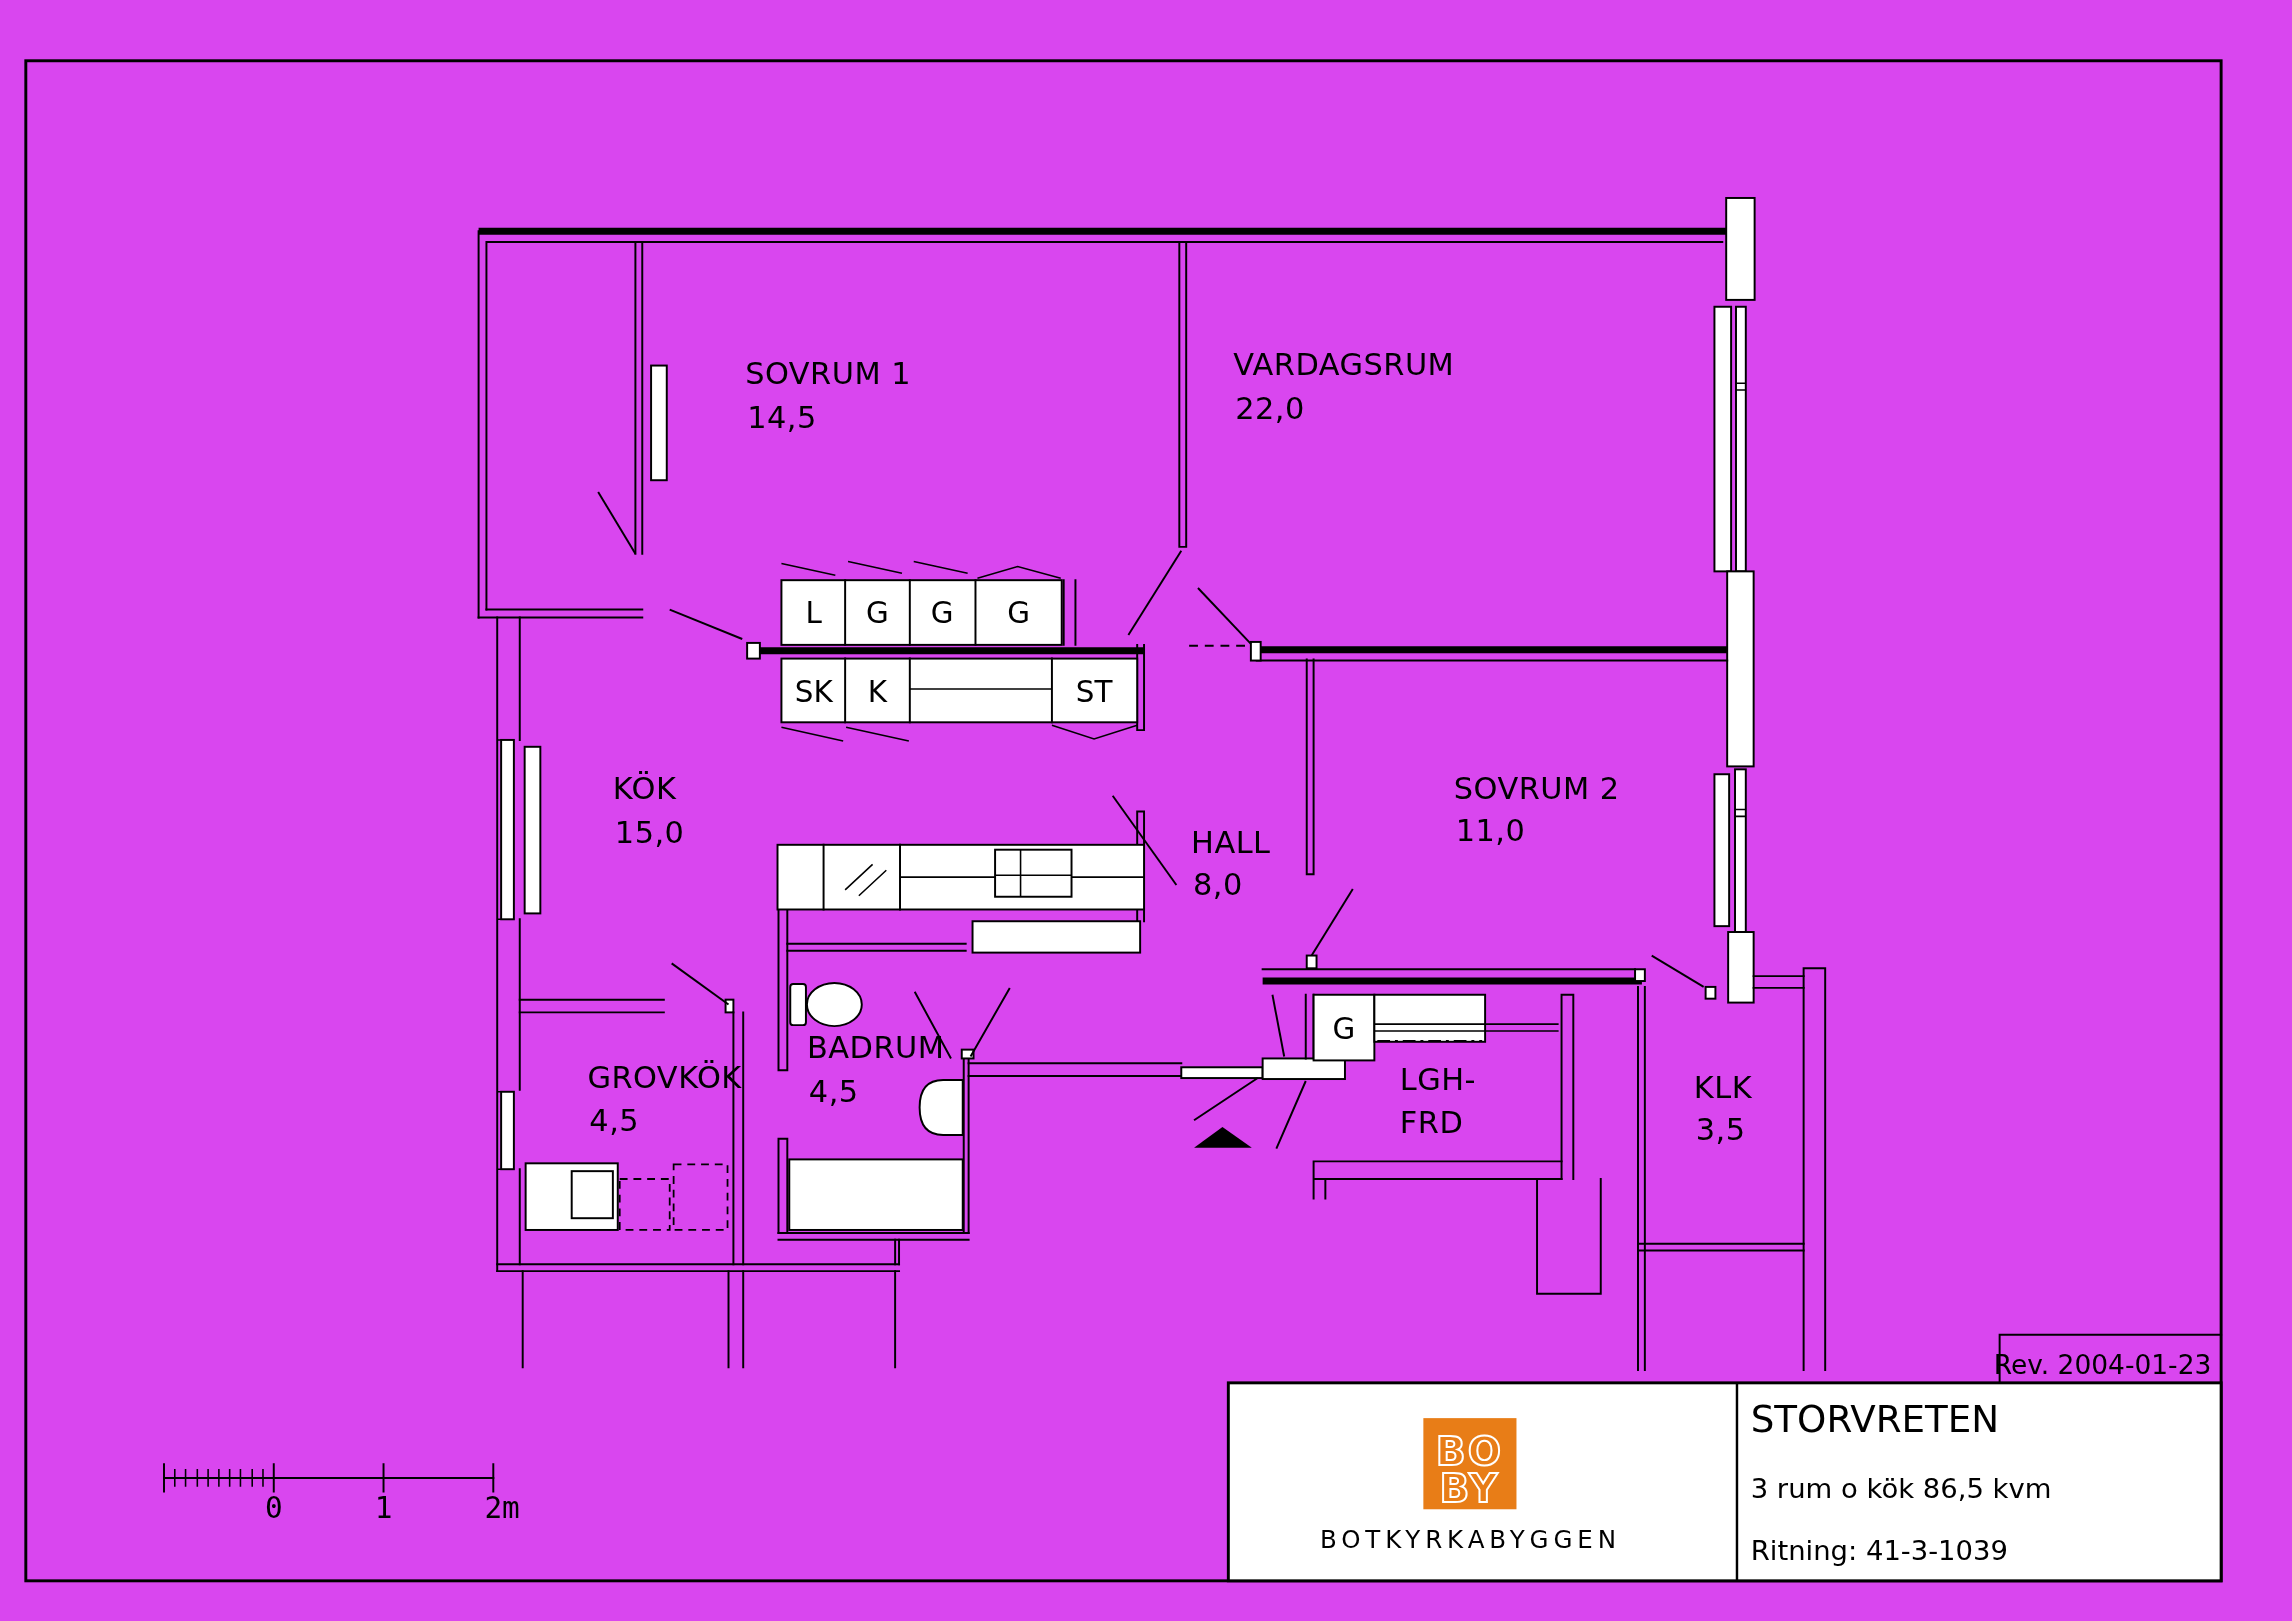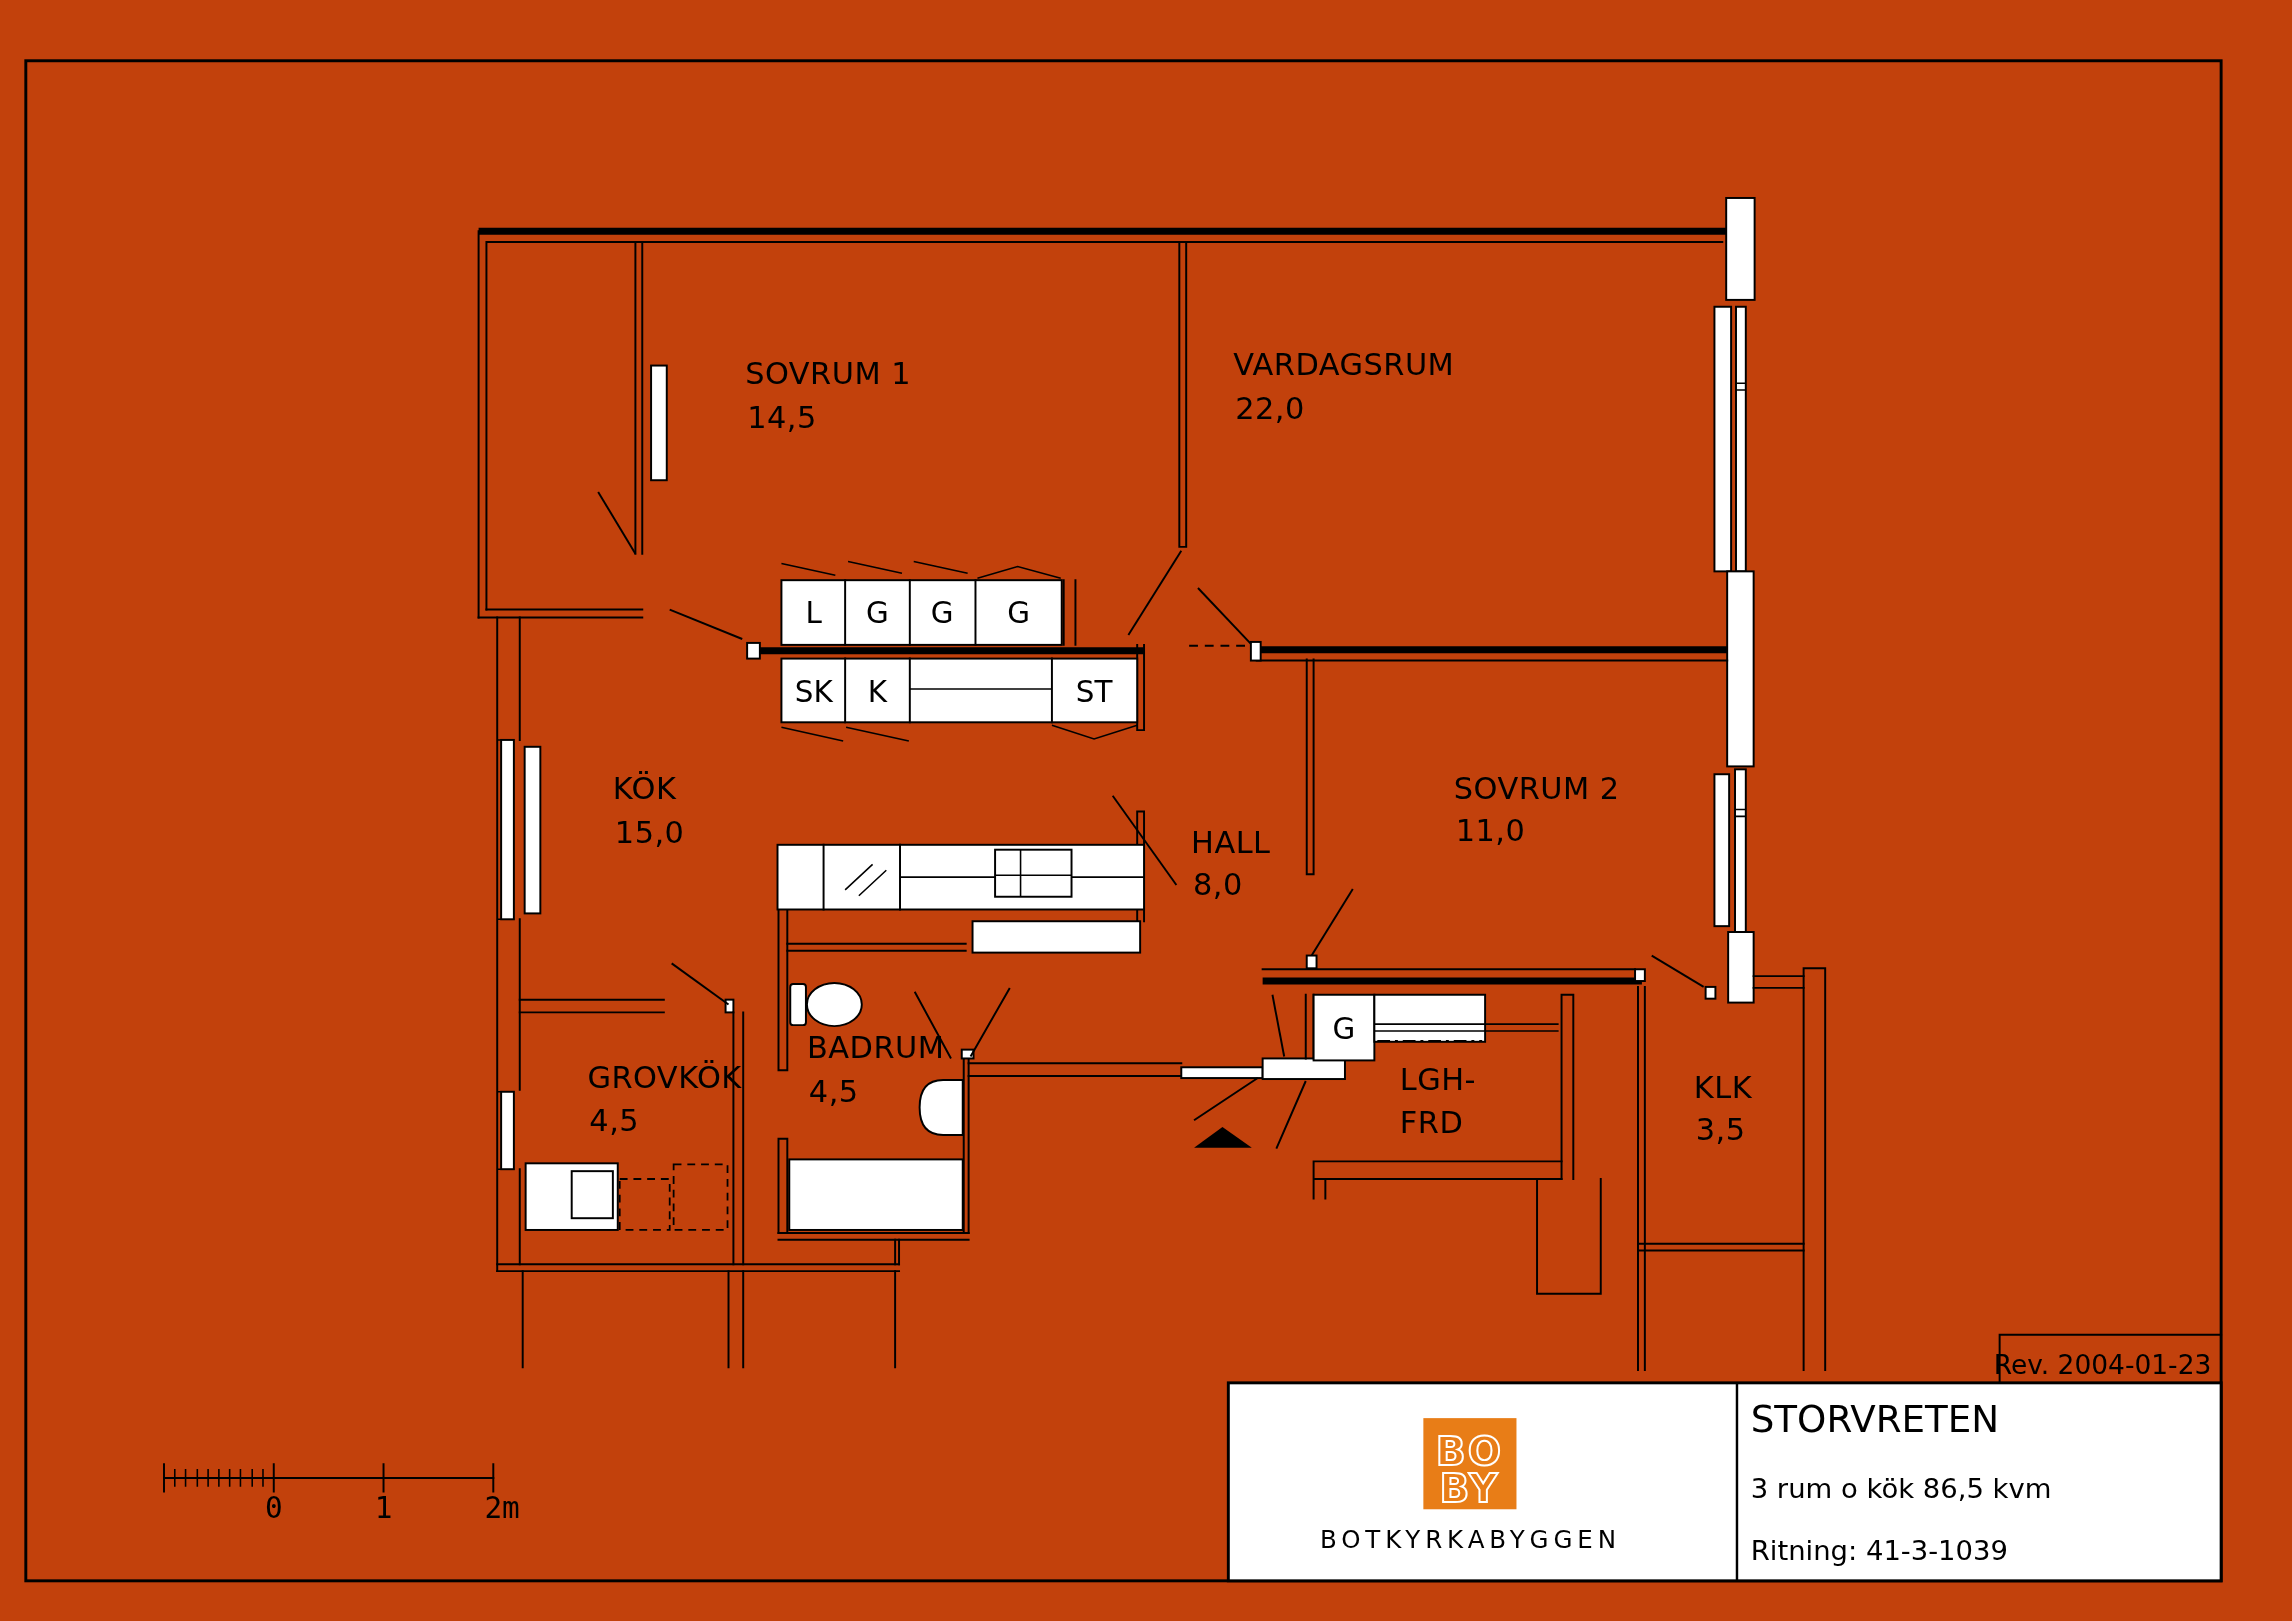--- a/index.html
+++ b/index.html
@@ -1,16 +1,16 @@
 <!DOCTYPE html>
 <html><head>
 <meta charset="utf-8">
 <style>
   html,body{margin:0;padding:0;background:#ffffff;}
-  .canvas{position:relative;width:2293px;height:1621px;background:#c2410c;overflow:hidden;
+  .canvas{position:relative;width:2293px;height:1621px;background:#d946ef;overflow:hidden;
           font-family:"DejaVu Sans", sans-serif;}
   svg{position:absolute;left:0;top:0;}
   .wall{stroke:#000;stroke-width:2;fill:none;stroke-linecap:square;}
   .wallthick{stroke:#000;stroke-width:7;fill:none;stroke-linecap:butt;}
   .block{fill:#fff;stroke:#000;stroke-width:2;}
   .thin{stroke:#000;stroke-width:1.6;fill:none;}
   .leaf{stroke:#000;stroke-width:2;fill:none;}
   .dashline{stroke:#000;stroke-width:2;fill:none;stroke-dasharray:9 7;}
   .dashdot{stroke:#000;stroke-width:1.8;fill:none;stroke-dasharray:13 5 3 5;}
   .dashedbox{fill:none;stroke:#000;stroke-width:1.8;stroke-dasharray:8 6;}

